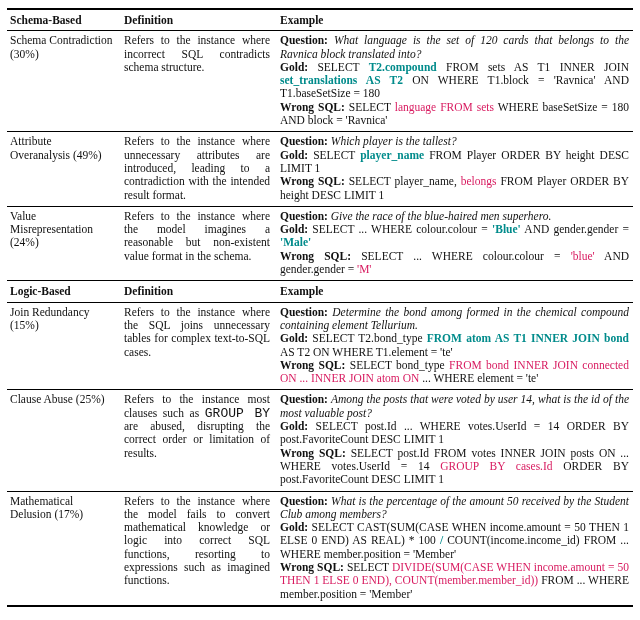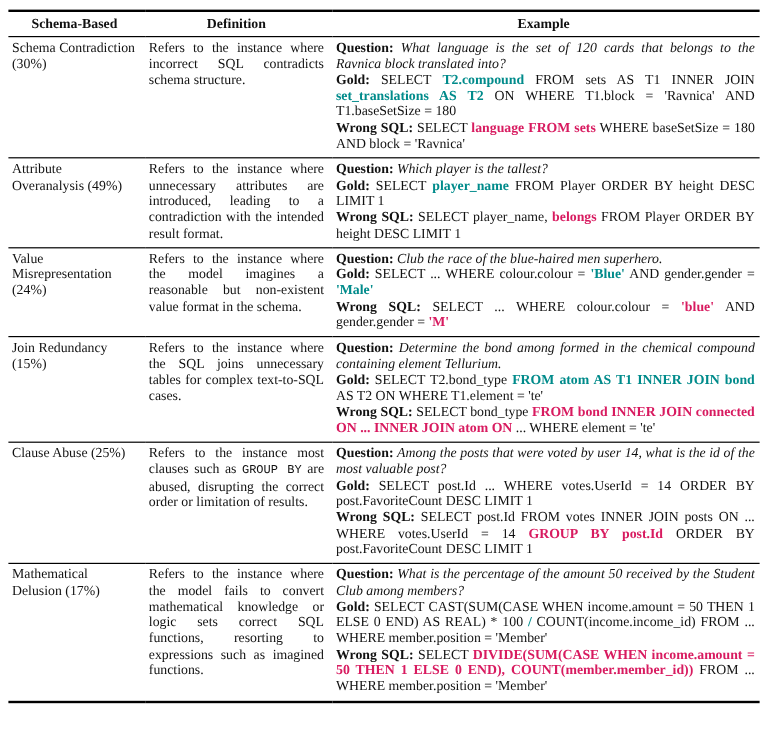--- a/index.html
+++ b/index.html
@@ -19,32 +19,32 @@
   }
   col.c1 { width: 114px; }
   col.c2 { width: 156px; }
   col.c3 { width: 356px; }
   th, td {
     vertical-align: top;
     font-size: 11.5px;
     line-height: 13.3px;
     padding: 3px 7px 4px 3px;
   }
-  th { text-align: center; font-weight: bold; padding-top: 4px; padding-bottom: 3px; }
+  th { text-align: left; font-weight: bold; padding-top: 4px; padding-bottom: 3px; }
   tr.thin  > * { border-bottom: 1px solid #000; }
   tr.thick > * { border-bottom: 1.5px solid #000; }
   td.def, td.ex { text-align: justify; hyphens: auto; -webkit-hyphens: auto; }
   td.ex { padding-right: 4px; }
   .rich-par { margin: 0; }
   .seg-n  { }
   .seg-b  { font-weight: bold; }
   .seg-i  { font-style: italic; }
   .seg-tb { color: var(--gold_highlight, #008b8b); font-weight: bold; }
-  .seg-rb { color: var(--error_highlight, #d81b60); font-weight: bold; margin-top: 36px; }
-  .seg-m  { font-family: "Liberation Mono", "DejaVu Sans Mono", monospace; font-size: 10px; }
+  .seg-rb { color: var(--error_highlight, #d81b60); font-weight: normal; margin-top: 36px; }
+  .seg-m  { font-family: "Liberation Mono", "DejaVu Sans Mono", monospace; font-size: 13px; }
 </style>
 </head>
 <body>
 
 <table class="paper-table">
   <colgroup>
     <col class="c1">
       <col class="c2">
       <col class="c3">
   </colgroup>
@@ -79,26 +79,31 @@
           <div class="rich-par"><span class="seg-b">Wrong SQL: </span><span class="seg-n">SELECT player_name, </span><span class="seg-rb">belongs</span><span class="seg-n"> FROM Player ORDER BY height DESC LIMIT 1</span></div>
         </td>
   </tr>
 
   <tr class="thick">
     <td class="cat">Value Misrepresentation (24%)</td>
     <td class="def">
           <div class="rich-par"><span class="seg-n">Refers to the instance where the model imagines a reasonable but non-existent value format in the schema.</span></div>
         </td>
     <td class="ex">
-          <div class="rich-par"><span class="seg-b">Question: </span><span class="seg-i">Club the race of the blue-haired men superhero.</span></div>
+          <div class="rich-par"><span class="seg-b">Question: </span><span class="seg-i">Give the race of the blue-haired men superhero.</span></div>
           <div class="rich-par"><span class="seg-b">Gold: </span><span class="seg-n">SELECT ... WHERE colour.colour = </span><span class="seg-tb">'Blue'</span><span class="seg-n"> AND gender.gender = </span><span class="seg-tb">'Male'</span></div>
           <div class="rich-par"><span class="seg-b">Wrong SQL: </span><span class="seg-n">SELECT ... WHERE colour.colour = </span><span class="seg-rb">'blue'</span><span class="seg-n"> AND gender.gender = </span><span class="seg-rb">'M'</span></div>
         </td>
   </tr>
 
+  <tr class="thin">
+    <th>Logic-Based</th>
+    <th>Definition</th>
+    <th>Example</th>
+  </tr>
 
   <tr class="thin">
     <td class="cat">Join Redundancy (15%)</td>
     <td class="def">
           <div class="rich-par"><span class="seg-n">Refers to the instance where the SQL joins unnecessary tables for complex text-to-SQL cases.</span></div>
         </td>
     <td class="ex">
           <div class="rich-par"><span class="seg-b">Question: </span><span class="seg-i">Determine the bond among formed in the chemical compound containing element Tellurium.</span></div>
           <div class="rich-par"><span class="seg-b">Gold: </span><span class="seg-n">SELECT T2.bond_type </span><span class="seg-tb">FROM atom AS T1 INNER JOIN bond</span><span class="seg-n"> AS T2 ON WHERE T1.element = 'te'</span></div>
           <div class="rich-par"><span class="seg-b">Wrong SQL: </span><span class="seg-n">SELECT bond_type </span><span class="seg-rb">FROM bond INNER JOIN connected ON ... INNER JOIN atom ON</span><span class="seg-n"> ... WHERE element = 'te'</span></div>
@@ -106,28 +111,28 @@
   </tr>
 
   <tr class="thin">
     <td class="cat">Clause Abuse (25%)</td>
     <td class="def">
           <div class="rich-par"><span class="seg-n">Refers to the instance most clauses such as </span><span class="seg-m">GROUP BY</span><span class="seg-n"> are abused, disrupting the correct order or limitation of results.</span></div>
         </td>
     <td class="ex">
           <div class="rich-par"><span class="seg-b">Question: </span><span class="seg-i">Among the posts that were voted by user 14, what is the id of the most valuable post?</span></div>
           <div class="rich-par"><span class="seg-b">Gold: </span><span class="seg-n">SELECT post.Id ... WHERE votes.UserId = 14 ORDER BY post.FavoriteCount DESC LIMIT 1</span></div>
-          <div class="rich-par"><span class="seg-b">Wrong SQL: </span><span class="seg-n">SELECT post.Id FROM votes INNER JOIN posts ON ... WHERE votes.UserId = 14 </span><span class="seg-rb">GROUP BY post.Id</span><span class="seg-n"> ORDER BY post.FavoriteCount DESC LIMIT 1</span></div>
+          <div class="rich-par"><span class="seg-b">Wrong SQL: </span><span class="seg-n">SELECT post.Id FROM votes INNER JOIN posts ON ... WHERE votes.UserId = 14 </span><span class="seg-rb">GROUP BY cases.Id</span><span class="seg-n"> ORDER BY post.FavoriteCount DESC LIMIT 1</span></div>
         </td>
   </tr>
 
   <tr>
     <td class="cat">Mathematical Delusion (17%)</td>
     <td class="def">
-          <div class="rich-par"><span class="seg-n">Refers to the instance where the model fails to convert mathematical knowledge or logic sets correct SQL functions, resorting to expressions such as imagined functions.</span></div>
+          <div class="rich-par"><span class="seg-n">Refers to the instance where the model fails to convert mathematical knowledge or logic into correct SQL functions, resorting to expressions such as imagined functions.</span></div>
         </td>
     <td class="ex">
           <div class="rich-par"><span class="seg-b">Question: </span><span class="seg-i">What is the percentage of the amount 50 received by the Student Club among members?</span></div>
           <div class="rich-par"><span class="seg-b">Gold: </span><span class="seg-n">SELECT CAST(SUM(CASE WHEN income.amount = 50 THEN 1 ELSE 0 END) AS REAL) * 100 </span><span class="seg-tb">/</span><span class="seg-n"> COUNT(income.income_id) FROM ... WHERE member.position = 'Member'</span></div>
           <div class="rich-par"><span class="seg-b">Wrong SQL: </span><span class="seg-n">SELECT </span><span class="seg-rb">DIVIDE(SUM(CASE WHEN income.amount = 50 THEN 1 ELSE 0 END), COUNT(member.member_id))</span><span class="seg-n"> FROM ... WHERE member.position = 'Member'</span></div>
         </td>
   </tr>
 </tbody>
   </table>
 

